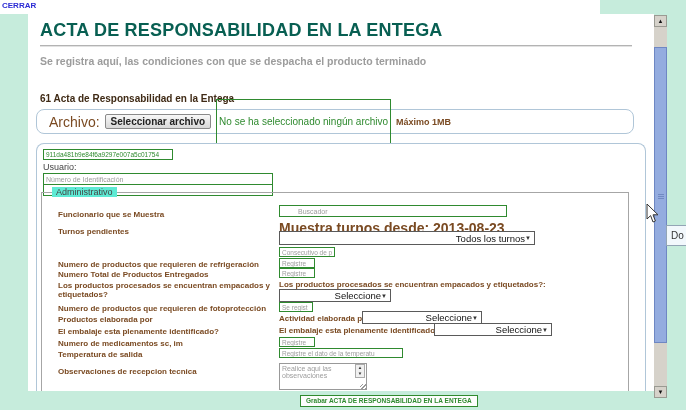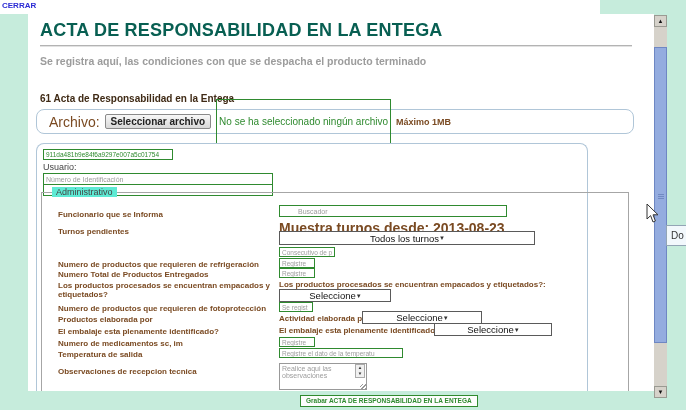--- a/index.html
+++ b/index.html
@@ -19,35 +19,35 @@
   .subtitle { position:absolute; left:12px; top:41px; font-size:10.5px; font-weight:bold; color:#9c9c9c; }
   .form-number { position:absolute; left:12px; top:79px; font-size:10px; font-weight:bold; color:#3f2a15; }
 
   .rounded-box { position:absolute; border:1px solid #b0c6d8; border-radius:8px; background:#fff; }
   .archivo-box { left:8px; top:95px; width:598px; height:25px; display:flex; align-items:center; padding-left:12px; gap:5px; }
   .archivo-label { font-size:14px; font-weight:normal; color:#7a4a22; }
   .file-button { font-size:10px; color:#222; background:linear-gradient(#f8f8f8,#d8d8d8); border:1px solid #8a8a8a; border-radius:2px; padding:1px 5px; font-weight:600; cursor:pointer; }
   .file-status { border:1px solid #2f8a2f; color:#2f8a2f; font-size:10px; padding:16px 2px; line-height:11px; white-space:nowrap; }
   .file-max { font-size:9px; font-weight:bold; color:#7a4a22; }
 
-  .form-box { left:8px; top:129px; width:552px; height:260px; border-radius:8px 8px 0 0; border-bottom:none; }
+  .form-box { left:8px; top:129px; width:610px; height:260px; border-radius:8px 8px 0 0; border-bottom:none; }
 
   .token-input { position:absolute; left:6px; top:5px; width:130px; height:11px; border:1px solid #2f8a2f; font-size:6.5px; color:#2f8a2f; padding:0 0 0 2px; font-family:"Liberation Sans",sans-serif; }
   .usuario-label { position:absolute; left:6px; top:18px; font-size:9px; color:#444; }
   .id-input-1 { position:absolute; left:6px; top:29px; width:230px; height:12px; border:1px solid #2f8a2f; font-size:7px; color:#444; padding-left:2px; font-family:"Liberation Sans",sans-serif; }
   .id-input-2 { position:absolute; left:6px; top:40px; width:230px; height:12px; border:1px solid #2f8a2f; font-size:7px; padding-left:2px; font-family:"Liberation Sans",sans-serif; }
   input::placeholder, textarea::placeholder { color:#9c9c9c; opacity:1; }
 
   .admin-fieldset { position:absolute; left:4px; top:48px; width:588px; height:212px; border:1px solid #a6a6a6; }
   .legend { position:absolute; top:-6px; left:10px; background:#5eead4; padding:0 4px; font-size:9px; color:#444; }
 
   .flabel { position:absolute; left:16px; width:218px; font-size:8px; font-weight:bold; color:#7a4a22; line-height:9px; }
   .rquestion { position:absolute; font-size:8px; font-weight:bold; color:#7a4a22; white-space:nowrap; }
   .ginput { position:absolute; border:1px solid #2f8a2f; font-size:6.5px; color:#444; padding-left:2px; font-family:"Liberation Sans",sans-serif; }
-  .select { position:absolute; background:#fff; border:1px solid #5a5a5a; display:flex; align-items:center; justify-content:center; padding:0 3px 0 4px; font-size:9.5px; color:#111; cursor:pointer; }
+  .select { position:absolute; background:#fff; border:1px solid #5a5a5a; display:flex; align-items:center; justify-content:flex-end; padding:0 3px 0 4px; font-size:9.5px; color:#111; cursor:pointer; }
   .select .arrow { font-size:6px; color:#333; }
 
   .obs-textarea { position:absolute; left:237px; top:170px; width:88px; height:27px; border:1px solid #999; font-size:7px; color:#444; padding:1px 12px 1px 2px; resize:none; overflow:hidden; font-family:"Liberation Sans",sans-serif; }
   .obs-spinner { position:absolute; left:313px; top:171px; width:10px; height:14px; border:1px solid #aaa; background:#f0f0f0; display:flex; flex-direction:column; align-items:center; justify-content:space-between; font-size:4.5px; color:#333; line-height:6px; cursor:pointer; }
   .obs-resize { position:absolute; left:318px; top:191px; width:6px; height:6px; background:repeating-linear-gradient(135deg, transparent 0 1.5px, #999 1.5px 2.5px); cursor:nwse-resize; }
 
   .scrollbar { position:absolute; left:654px; top:15px; width:13px; height:383px; }
   .sb-btn { width:13px; height:12px; background:#d6d2ca; border:1px solid #9a9a92; font-size:6px; color:#111; display:flex; align-items:center; justify-content:center; cursor:pointer; }
   .sb-track { width:13px; background:#d6d2ca; }
   .sb-track-top { height:20px; }
@@ -84,21 +84,21 @@
 
   <div class="rounded-box form-box">
     <input class="token-input" value="911da481b9e84f6a9297e007a5c01754" style="">
     <div class="usuario-label">Usuario:</div>
     <input class="id-input-1" placeholder="Número de Identificación" style="">
     <input class="id-input-2" style="">
 
     <div class="admin-fieldset">
       <span class="legend">Administrativo</span>
 
-      <div class="flabel" style="top:17px">Funcionario que se Informa</div>
+      <div class="flabel" style="top:17px">Funcionario que se Muestra</div>
       <input class="ginput" style="left: 237px; top: 12px; width: 228px; height: 12px; font-size: 7px; padding-left: 18px;" placeholder="Buscador">
 
       <div class="rquestion" style="left:237px; top:27px; font-size:14px;">Muestra turnos desde: 2013-08-23</div>
       <div class="flabel" style="top:34px">Turnos pendientes</div>
       <div class="select" style="left:237px; top:38px; width:256px; height:14px;">
         <span>Todos los turnos</span>
         <span class="arrow">▼</span>
       </div>
 
       <input class="ginput" style="left: 237px; top: 54px; width: 56px; height: 10px;" placeholder="Consecutivo de p">

